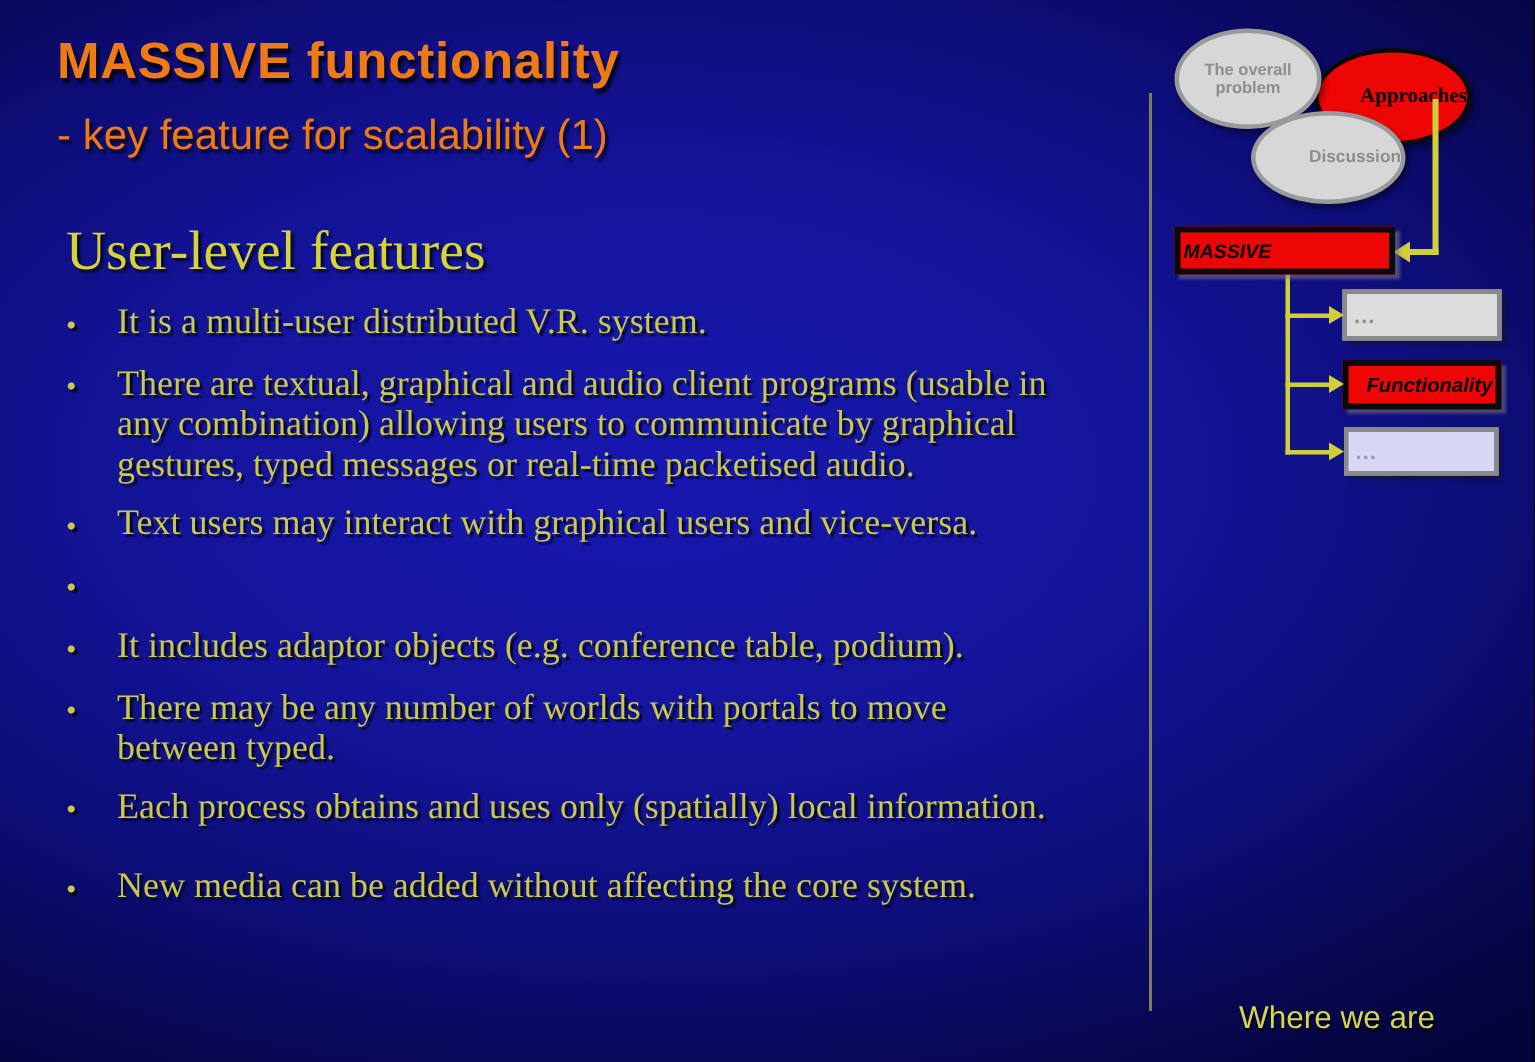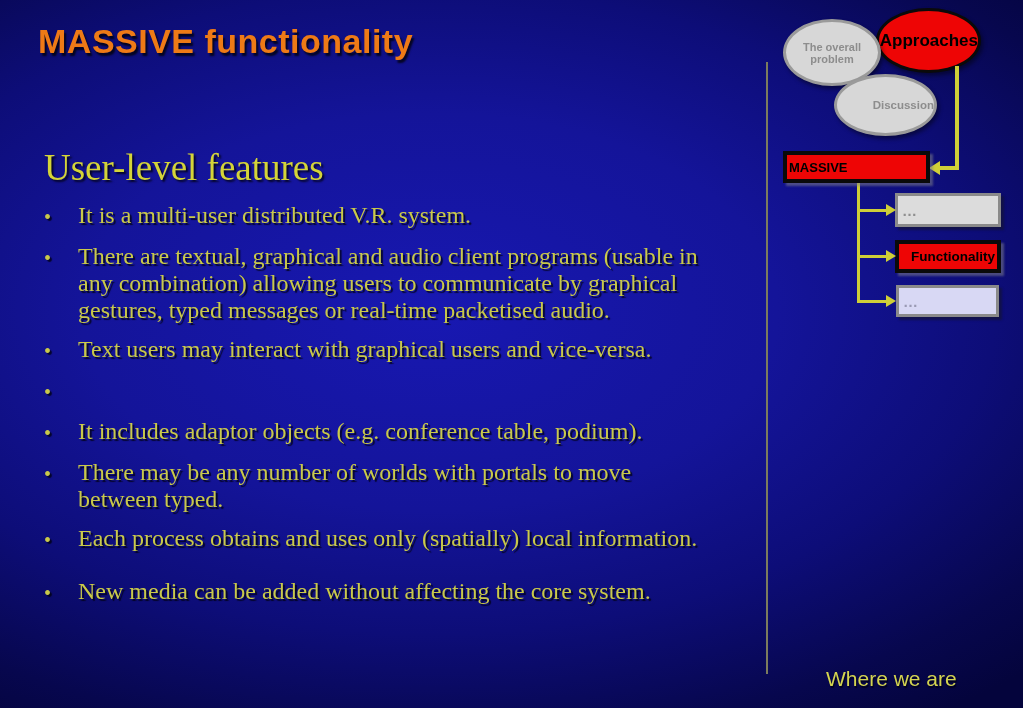--- a/index.html
+++ b/index.html
@@ -53,29 +53,29 @@
   
   .oval{
     position:absolute;border-radius:50%;
     display:flex;align-items:center;justify-content:flex-end;text-align:center;
     font-weight:bold;font-size:11px;line-height:12px;
     box-shadow:2px 3px 4px rgba(0,0,0,0.45);
   }
   .oval.gray{background:#d7d7d7;border:3px solid #9a9a9a;color:#8d8d8d;}
   .oval.red{background:#ee0505;border:3px solid #0a0a0a;color:#000;}
   .oval-problem{left:783px;top:19px;width:92px;height:61px;z-index:2;}
-  .oval-approaches{left:876px;top:8px;width:99px;height:59px;z-index:1;font-size:17px;}
+  .oval-approaches{left:876px;top:32px;width:99px;height:59px;z-index:1;font-size:14px;font-family:Liberation Serif, serif;}
   .oval-discussion{left:834px;top:74px;width:97px;height:56px;z-index:3;font-size:11.5px;}
 
   .dbox{
     position:absolute;display:flex;align-items:center;
     font-weight:bold;box-sizing:border-box;
   }
   .dbox.red{background:#ee0505;border:4px solid #0a0a0a;color:#000;
-    box-shadow:3px 3px 2px rgba(125,125,135,0.55);}
+    box-shadow:3px 3px 2px rgba(125,125,135,0.55);font-style:italic;}
   .dbox.gray{background:#dcdcdc;border:3px solid #8a8a8a;color:#8f8f8f;
     box-shadow:3px 3px 2px rgba(20,20,45,0.6);}
   .dbox.lav{background:#d8d8f4;border:3px solid #8a8a8a;color:#9a9ab4;
     box-shadow:3px 3px 2px rgba(20,20,45,0.6);}
   .box-massive{left:783px;top:151px;width:147px;height:32px;font-size:13px;padding-left:2px;z-index:2;}
   .box-dots1{left:895px;top:193px;width:106px;height:34px;font-size:15px;padding-left:4px;}
   .box-functionality{left:895px;top:240px;width:106px;height:33px;font-size:13.5px;padding-left:12px;}
   .box-dots2{left:896px;top:285px;width:103px;height:32px;font-size:15px;padding-left:4px;}
 
   .aline{position:absolute;background:#cfcf38;z-index:1;}
@@ -101,20 +101,21 @@
     font-size:21px;color:#d4d450;
     text-shadow:1px 2px 1px rgba(0,0,10,0.7);
   }
 </style>
 </head>
 <body>
 
 <div class="slide">
 
   <div class="title">MASSIVE functionality</div>
+  <div class="subtitle">- key feature for scalability (1)</div>
 
   <div class="content">
     <h2 class="heading">User-level features</h2>
     <ul class="bullets">
       <li>
         <span class="marker">•</span>
         <span class="btext">It is a multi-user distributed V.R. system.</span>
       </li>
       <li>
         <span class="marker">•</span>

